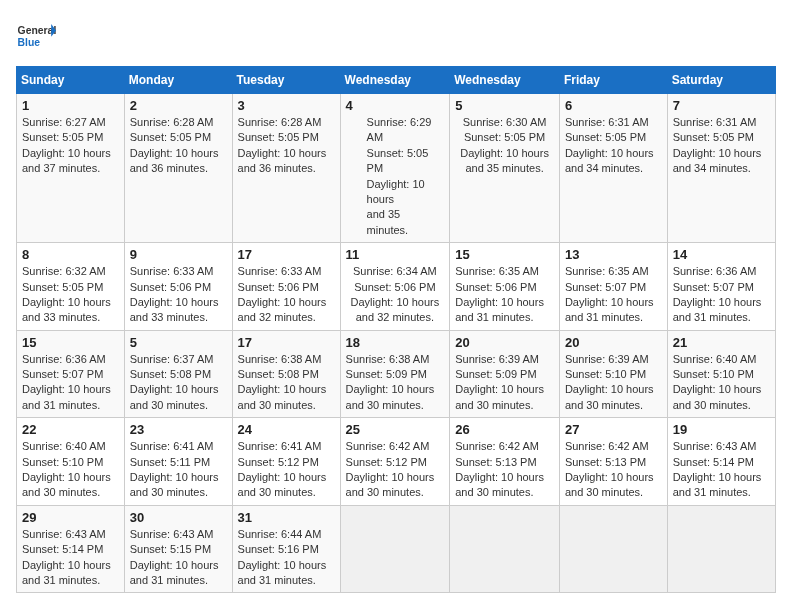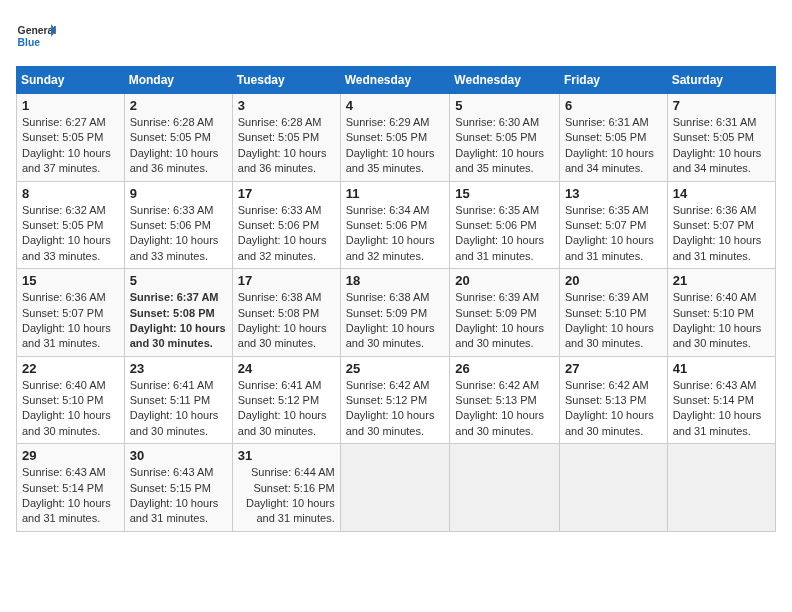--- a/index.html
+++ b/index.html
@@ -125,28 +125,28 @@
         </td>
         <td>
           <span class="day-number">3</span>
           <div class="day-info" style="white-space: pre-line;">Sunrise: 6:28 AM
 Sunset: 5:05 PM
 Daylight: 10 hours
 and 36 minutes.</div>
         </td>
         <td>
           <span class="day-number">4</span>
-          <div class="day-info" style="white-space: pre-line;">Sunrise: 6:29 AM
+          <div class="day-info" style="white-space: pre-line; margin-left: 21px;">Sunrise: 6:29 AM
 Sunset: 5:05 PM
 Daylight: 10 hours
 and 35 minutes.</div>
         </td>
         <td>
           <span class="day-number">5</span>
-          <div class="day-info" style="white-space: pre-line;">Sunrise: 6:30 AM
+          <div class="day-info" style="white-space: pre-line; text-align: center;">Sunrise: 6:30 AM
 Sunset: 5:05 PM
 Daylight: 10 hours
 and 35 minutes.</div>
         </td>
         <td>
           <span class="day-number">6</span>
           <div class="day-info" style="white-space: pre-line;">Sunrise: 6:31 AM
 Sunset: 5:05 PM
 Daylight: 10 hours
 and 34 minutes.</div>
@@ -176,21 +176,21 @@
         </td>
         <td>
           <span class="day-number">17</span>
           <div class="day-info" style="white-space: pre-line;">Sunrise: 6:33 AM
 Sunset: 5:06 PM
 Daylight: 10 hours
 and 32 minutes.</div>
         </td>
         <td>
           <span class="day-number">11</span>
-          <div class="day-info" style="white-space: pre-line;">Sunrise: 6:34 AM
+          <div class="day-info" style="white-space: pre-line; text-align: center;">Sunrise: 6:34 AM
 Sunset: 5:06 PM
 Daylight: 10 hours
 and 32 minutes.</div>
         </td>
         <td>
           <span class="day-number">15</span>
           <div class="day-info" style="white-space: pre-line;">Sunrise: 6:35 AM
 Sunset: 5:06 PM
 Daylight: 10 hours
 and 31 minutes.</div>
@@ -213,21 +213,21 @@
       <tr>
         <td>
           <span class="day-number">15</span>
           <div class="day-info" style="white-space: pre-line;">Sunrise: 6:36 AM
 Sunset: 5:07 PM
 Daylight: 10 hours
 and 31 minutes.</div>
         </td>
         <td>
           <span class="day-number">5</span>
-          <div class="day-info" style="white-space: pre-line; font-weight: bold;">Sunrise: 6:37 AM
+          <div class="day-info" style="white-space: pre-line;">Sunrise: 6:37 AM
 Sunset: 5:08 PM
 Daylight: 10 hours
 and 30 minutes.</div>
         </td>
         <td>
           <span class="day-number">17</span>
           <div class="day-info" style="white-space: pre-line;">Sunrise: 6:38 AM
 Sunset: 5:08 PM
 Daylight: 10 hours
 and 30 minutes.</div>
@@ -298,21 +298,21 @@
 and 30 minutes.</div>
         </td>
         <td>
           <span class="day-number">27</span>
           <div class="day-info" style="white-space: pre-line;">Sunrise: 6:42 AM
 Sunset: 5:13 PM
 Daylight: 10 hours
 and 30 minutes.</div>
         </td>
         <td>
-          <span class="day-number">41</span>
+          <span class="day-number">19</span>
           <div class="day-info" style="white-space: pre-line;">Sunrise: 6:43 AM
 Sunset: 5:14 PM
 Daylight: 10 hours
 and 31 minutes.</div>
         </td>
       </tr>
       <tr>
         <td>
           <span class="day-number">29</span>
           <div class="day-info" style="white-space: pre-line;">Sunrise: 6:43 AM
@@ -322,21 +322,21 @@
         </td>
         <td>
           <span class="day-number">30</span>
           <div class="day-info" style="white-space: pre-line;">Sunrise: 6:43 AM
 Sunset: 5:15 PM
 Daylight: 10 hours
 and 31 minutes.</div>
         </td>
         <td>
           <span class="day-number">31</span>
-          <div class="day-info" style="white-space: pre-line; text-align: right;">Sunrise: 6:44 AM
+          <div class="day-info" style="white-space: pre-line;">Sunrise: 6:44 AM
 Sunset: 5:16 PM
 Daylight: 10 hours
 and 31 minutes.</div>
         </td>
         <td class="empty-cell"></td>
         <td class="empty-cell"></td>
         <td class="empty-cell"></td>
         <td class="empty-cell"></td>
       </tr>
     </tbody>

